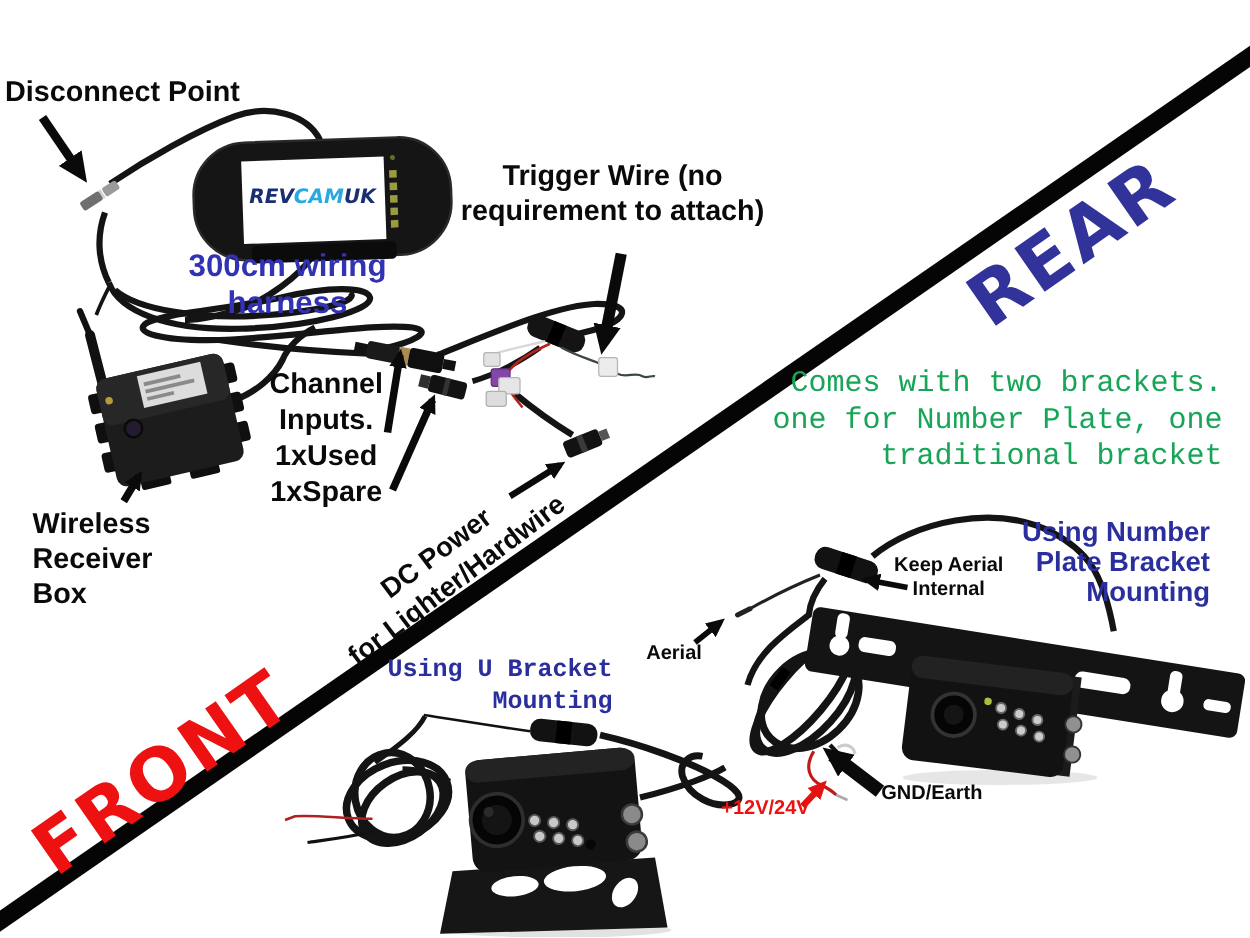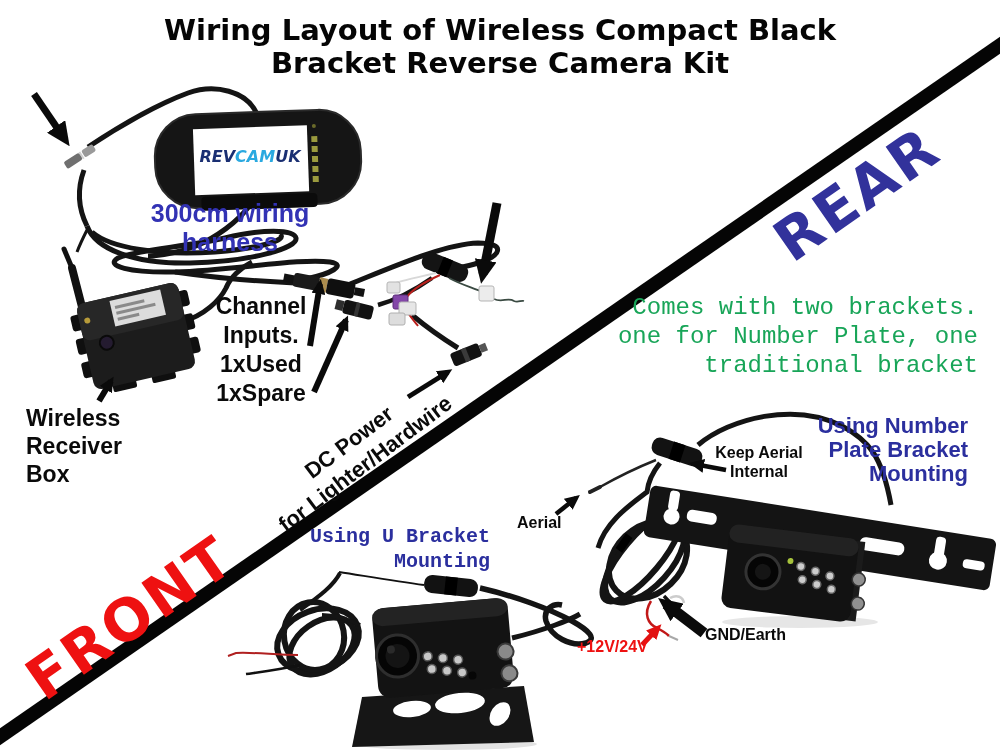--- a/index.html
+++ b/index.html
@@ -261,26 +261,25 @@
       <line x1="314" y1="392" x2="346" y2="320" stroke-width="6" marker-end="url(#arrB)"></line>
       <line x1="408" y1="397" x2="448" y2="372" stroke-width="5" marker-end="url(#arrB)"></line>
       <line x1="99" y1="401" x2="111" y2="381" stroke-width="6" marker-end="url(#arrB)"></line>
       <line x1="726" y1="470" x2="694" y2="464" stroke-width="4.5" marker-end="url(#arrB)"></line>
       <line x1="556" y1="514" x2="576" y2="498" stroke-width="4.5" marker-end="url(#arrB)"></line>
       <line x1="704" y1="633" x2="666" y2="604" stroke-width="11" marker-end="url(#arrBig)"></line>
       <line x1="642" y1="645" x2="658" y2="628" stroke="#e21212" stroke-width="5" marker-end="url(#arrR)"></line>
     </g>
   </svg>
 
-  <div class="abs title">
-    <div>Wiring Layout of Wireless Compact Black</div>
-    <div>Bracket Reverse Camera Kit</div>
-  </div>
-
-
+
+  <div class="abs lbl disconnect">Disconnect Point</div>
+
+  <div class="abs lbl trigger pre">Trigger Wire (no
+requirement to attach)</div>
 
   <div class="abs lbl harness">300cm wiring harness</div>
 
   <div class="abs lbl channel pre">Channel
 Inputs.
 1xUsed
 1xSpare</div>
 
   <div class="abs lbl receiver pre">Wireless
 Receiver

